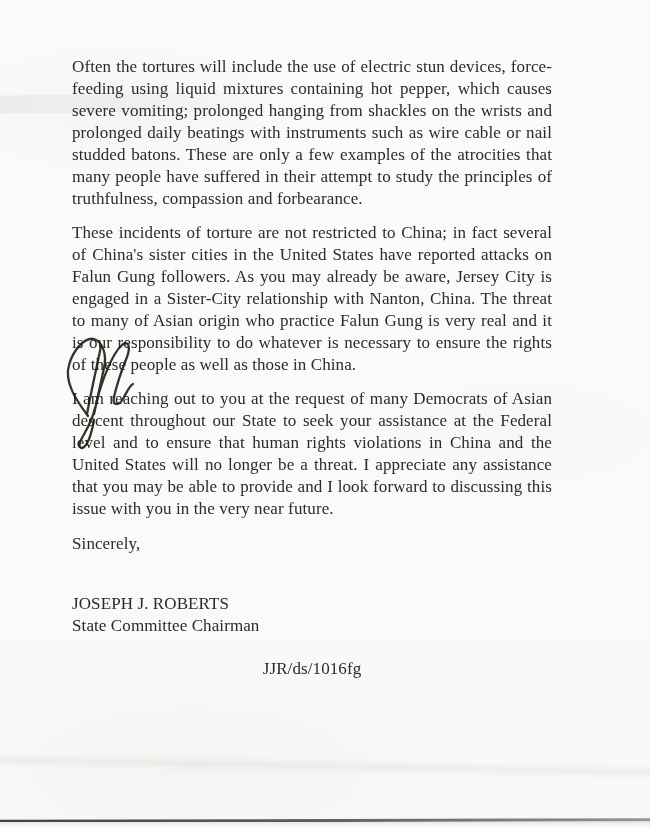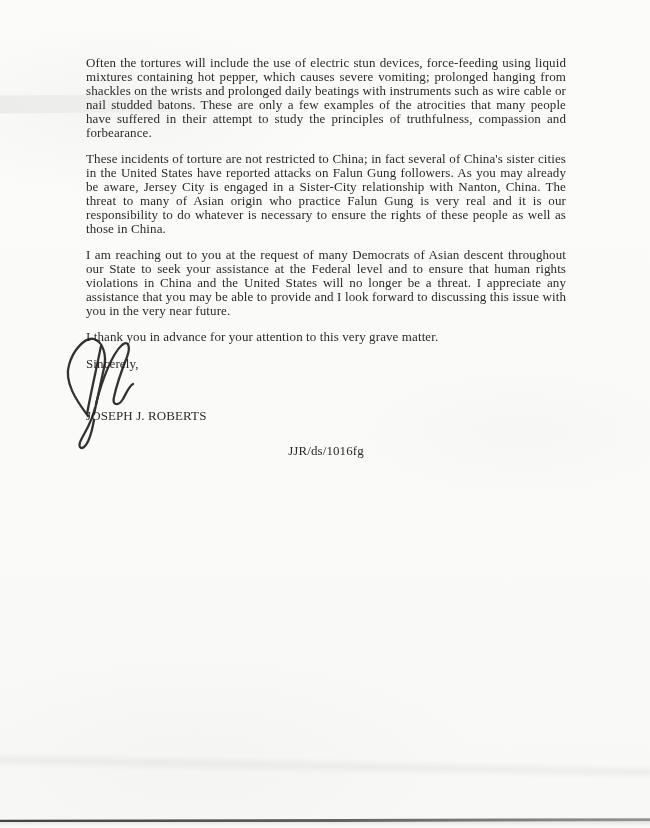--- a/index.html
+++ b/index.html
@@ -15,25 +15,25 @@
     background:
       radial-gradient(ellipse 300px 120px at 18% 13%, rgba(190,190,184,0.10), rgba(0,0,0,0) 70%),
       radial-gradient(ellipse 260px 100px at 80% 52%, rgba(200,200,194,0.07), rgba(0,0,0,0) 70%),
       radial-gradient(ellipse 400px 160px at 30% 92%, rgba(195,195,190,0.08), rgba(0,0,0,0) 70%),
       linear-gradient(180deg, #fbfbfa 0%, #fafaf8 60%, #f8f8f6 100%);
     font-family: "Liberation Serif", "DejaVu Serif", serif;
     color: #2d2b28;
   }
   .letter-body {
     position: absolute;
-    left: 86px;
+    left: 72px;
     top: 56px;
     width: 480px;
-    font-size: 13px;
-    line-height: 14px;
+    font-size: 17px;
+    line-height: 22px;
     text-align: justify;
     letter-spacing: 0.1px;
   }
   .letter-body p {
     margin: 0 0 12px 0;
   }
   .closing {
     margin-top: 13px;
     text-align: left;
   }
@@ -90,26 +90,26 @@
 <body>
 
 <div class="scan-page">
 
   <div class="crease-top"></div>
 
   <div class="letter-body">
     <p>Often the tortures will include the use of electric stun devices, force-feeding using liquid mixtures containing hot pepper, which causes severe vomiting;  prolonged hanging from shackles on the wrists and prolonged daily beatings with instruments such as wire cable or nail studded batons. These are only a few examples of the atrocities that many people have suffered in their attempt to study the principles of truthfulness, compassion and forbearance.</p>
     <p>These incidents of torture are not restricted to China;  in fact several of China's sister cities in the United States have reported attacks on Falun Gung followers.  As you may already be aware, Jersey City is engaged in a Sister-City relationship with Nanton, China. The threat to many of Asian origin who practice Falun Gung is very real and it is our responsibility to do whatever is necessary to ensure the rights of these people as well as those in China.</p>
     <p>I am reaching out to you at the request of many Democrats of Asian descent throughout our State to seek  your assistance at the Federal level and to ensure that human rights violations in China and the United States will no longer be a threat.  I appreciate any assistance that you may be able to provide and I look forward to discussing this issue with you in the very near future.</p>
-    <p>I thank you in advance for your attention to this very grave matter.</p>
 
     <div class="closing">
       <div class="salutation">Sincerely,</div>
       <div class="sig-space"></div>
       <div class="signatory-name">JOSEPH J. ROBERTS</div>
+      <div class="signatory-title">State Committee Chairman</div>
       <div class="reference-line">JJR/ds/1016fg</div>
     </div>
   </div>
 
   <svg class="signature-svg" viewBox="0 0 104 122" xmlns="http://www.w3.org/2000/svg">
     <g fill="none" stroke="#1f1d1a" stroke-width="2.3" stroke-linecap="round" opacity="0.9">
       <path d="M 32,82 C 20,66 8,48 13,31 C 17,16 29,3 38,5 C 47,8 51,21 48,34 C 44,52 41,66 38,80"></path>
       <path d="M 45,12 C 41,32 35,58 31,80"></path>
       <path d="M 40,70 C 46,46 56,20 66,11 C 72,6 75,12 71,23 C 65,38 60,54 58,63 C 56,71 62,73 67,65 C 71,58 73,52 77,50"></path>
       <path d="M 39,74 C 36,88 29,98 25,106 C 22,112 24,116 28,113 C 33,109 36,97 38,86"></path>

